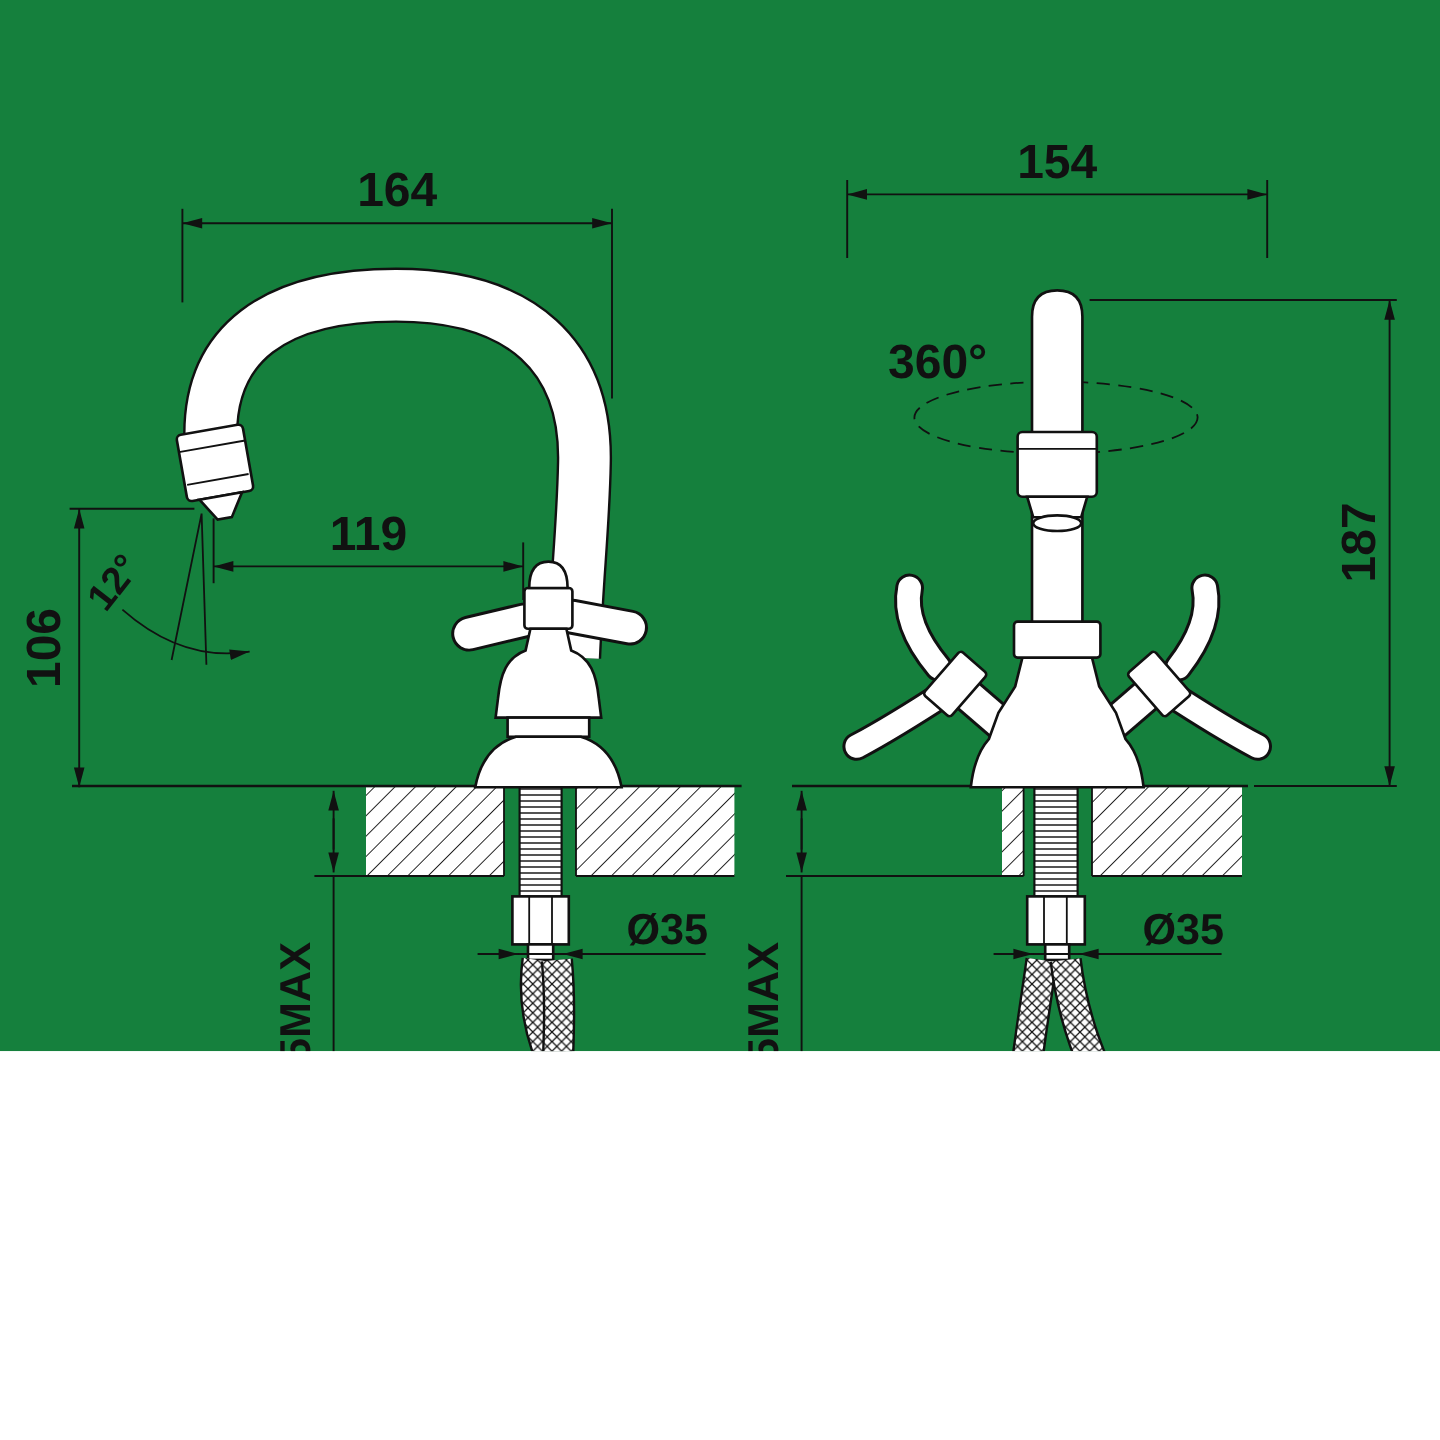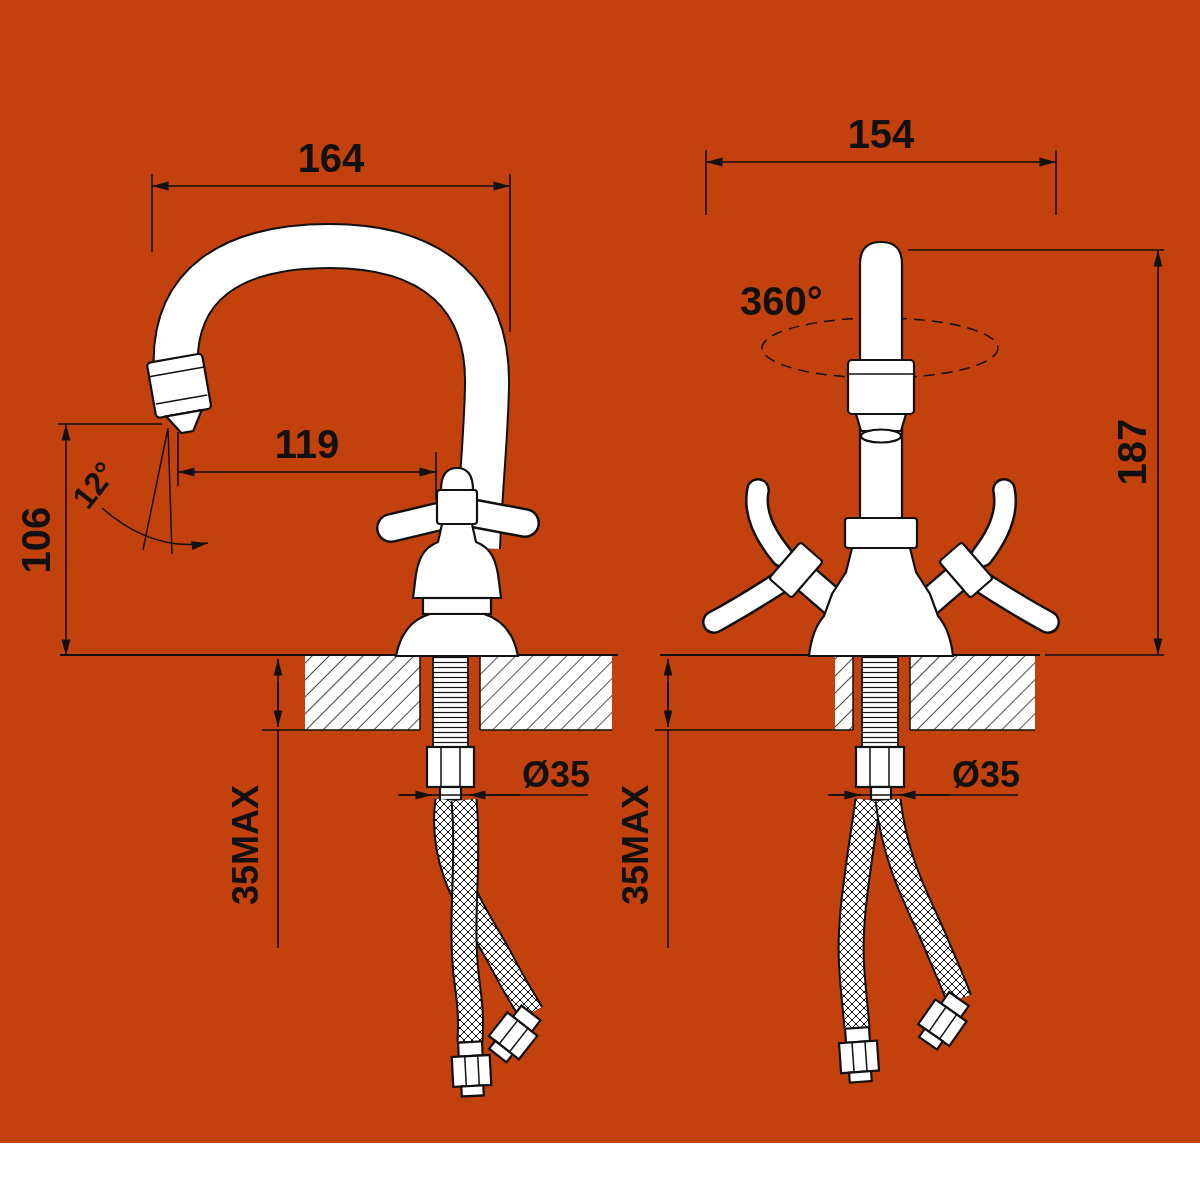--- a/index.html
+++ b/index.html
@@ -1,16 +1,16 @@
 <!DOCTYPE html>
 <html><head>
 <meta charset="utf-8">
 <style>
   html,body{margin:0;padding:0;background:#fff;}
-  .canvas{width:1200px;height:1143px;background:#c2410c;position:relative;overflow:hidden;}
+  .canvas{width:1200px;height:876px;background:#15803d;position:relative;overflow:hidden;}
   svg{display:block;}
   .ln{stroke:#111;stroke-width:2.2;fill:none;}
   .thin{stroke:#111;stroke-width:1.5;fill:none;}
   .fillw{fill:#fff;stroke:#111;stroke-width:2.2;}
   .dim{stroke:#111;stroke-width:1.6;fill:none;}
   .dash{stroke-dasharray:11 7;}
   .txt{font-family:"Liberation Sans", sans-serif;font-weight:700;fill:#111;}
 </style>
 </head>
 <body>

